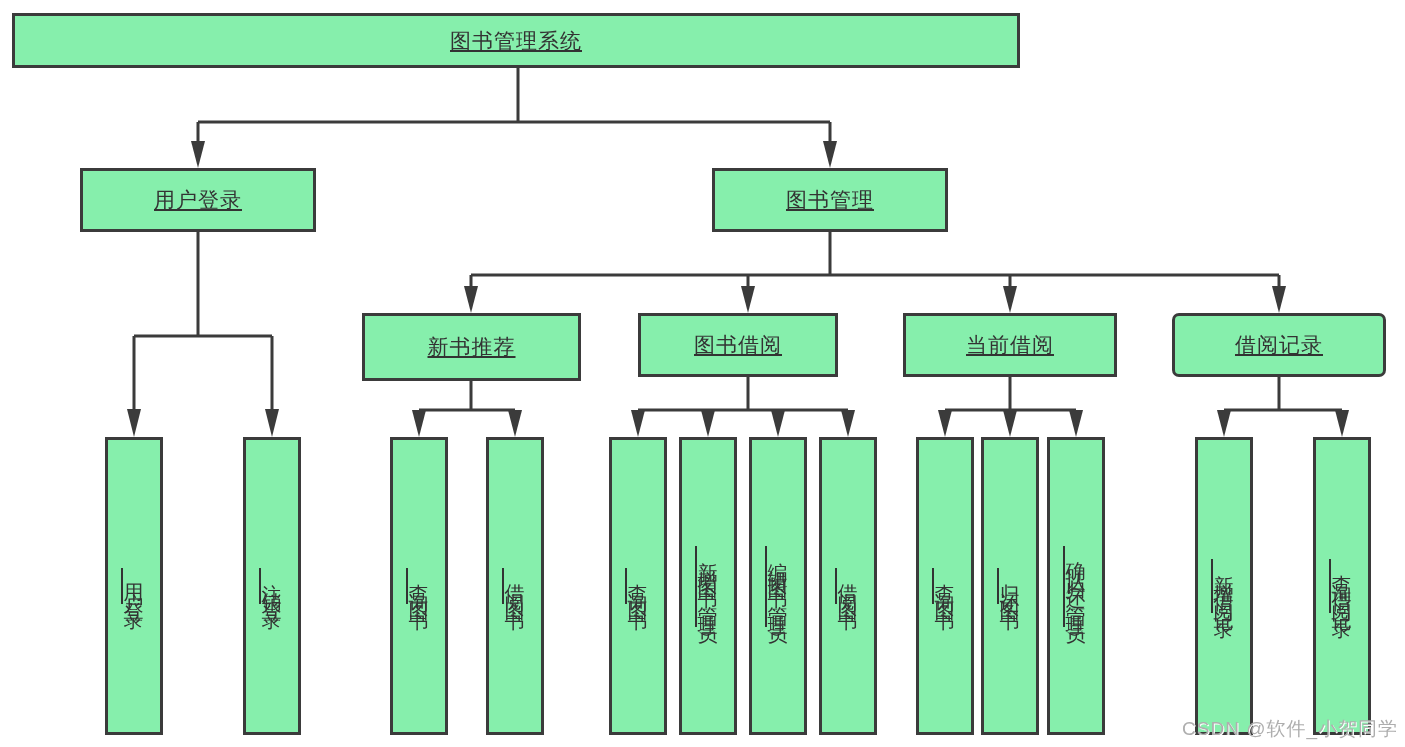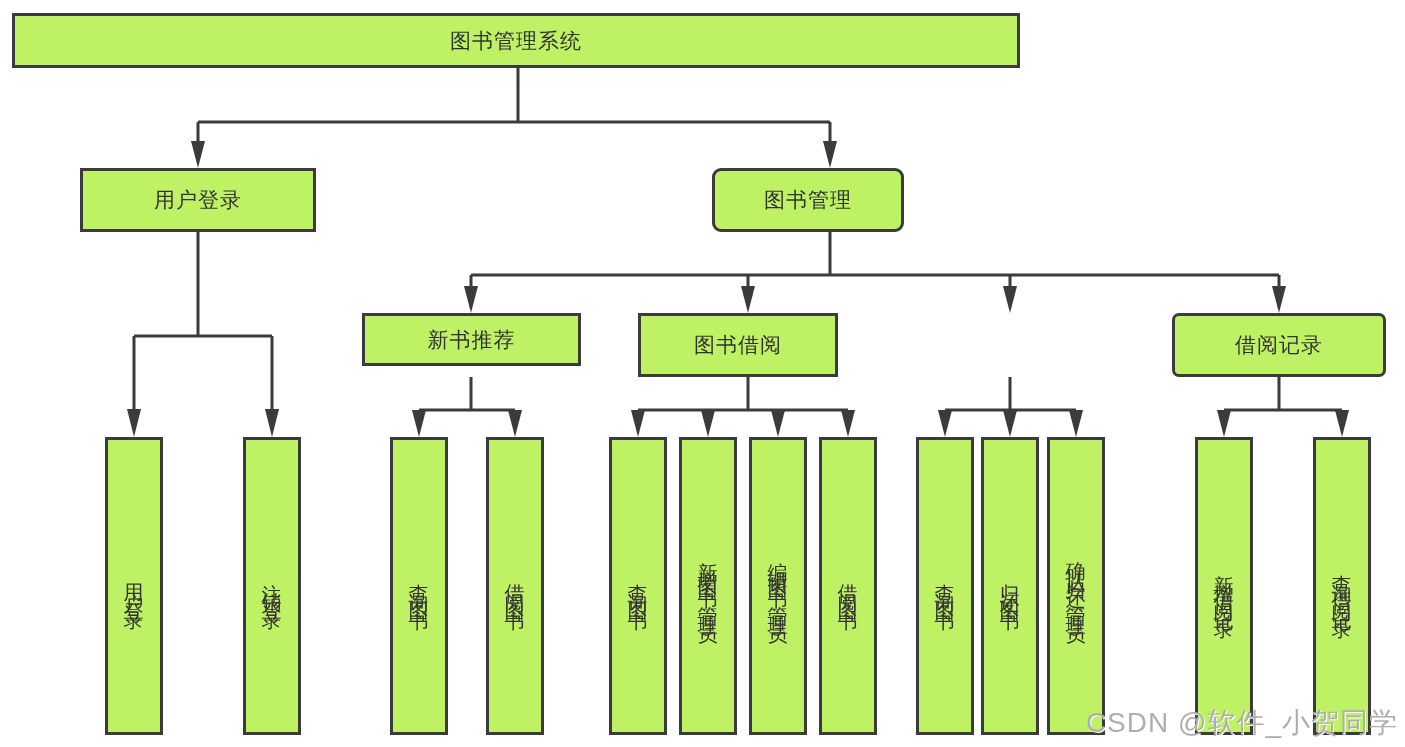--- a/index.html
+++ b/index.html
@@ -18,47 +18,48 @@
   #connectors {
     position: absolute;
     left: 0;
     top: 0;
     width: 1405px;
     height: 747px;
   }
   .node {
     position: absolute;
     box-sizing: border-box;
-    background: #bef264;
+    background: #86efac;
     border: 3px solid #3b3b3b;
     color: #333333;
     display: flex;
     align-items: center;
     justify-content: center;
     text-align: center;
+    text-decoration: underline;
   }
   .hbox {
     font-size: 21px;
     letter-spacing: 1px;
   }
   .vbox {
     writing-mode: vertical-rl;
     text-orientation: mixed;
     font-size: 20px;
     letter-spacing: 9px;
     line-height: 1;
     width: 58px;
     top: 437px;
     height: 298px;
   }
   .watermark {
     position: absolute;
     right: 7px;
     bottom: 5px;
-    font-size: 28px;
+    font-size: 19px;
     color: #aeaeae;
     text-shadow: 1px 1px 0 #ffffff;
     letter-spacing: 1px;
     white-space: nowrap;
   }
 </style>
 </head>
 <body>
 
 <div id="canvas">
@@ -102,24 +103,25 @@
       <polygon points="1003,410 1017,410 1010,437"></polygon>
       <polygon points="1069,410 1083,410 1076,437"></polygon>
       <polygon points="1217,410 1231,410 1224,437"></polygon>
       <polygon points="1335,410 1349,410 1342,437"></polygon>
     </g>
   </svg>
 
   <div class="node hbox" style="left:12px; top:13px; width:1008px; height:55px;">图书管理系统</div>
 
   <div class="node hbox" style="left:80px; top:168px; width:236px; height:64px;">用户登录</div>
-  <div class="node hbox" style="left:712px; top:168px; width:192px; height:64px;border-radius:9px;">图书管理</div>
+  <div class="node hbox" style="left:712px; top:168px; width:236px; height:64px;">图书管理</div>
 
-  <div class="node hbox" style="left:362px; top:313px; width:219px; height:53px;">新书推荐</div>
+  <div class="node hbox" style="left:362px; top:313px; width:219px; height:68px;">新书推荐</div>
   <div class="node hbox" style="left:638px; top:313px; width:200px; height:64px;">图书借阅</div>
+  <div class="node hbox" style="left:903px; top:313px; width:214px; height:64px;">当前借阅</div>
   <div class="node hbox" style="left:1172px; top:313px; width:214px; height:64px;border-radius:7px;">借阅记录</div>
 
   <div class="node vbox" style="left:105px;">用户登录</div>
   <div class="node vbox" style="left:243px;">注销登录</div>
 
   <div class="node vbox" style="left:390px;">查询图书</div>
   <div class="node vbox" style="left:486px;">借阅图书</div>
 
   <div class="node vbox" style="left:609px;">查询图书</div>
   <div class="node vbox" style="left:679px;">新增图书（管理员）</div>

